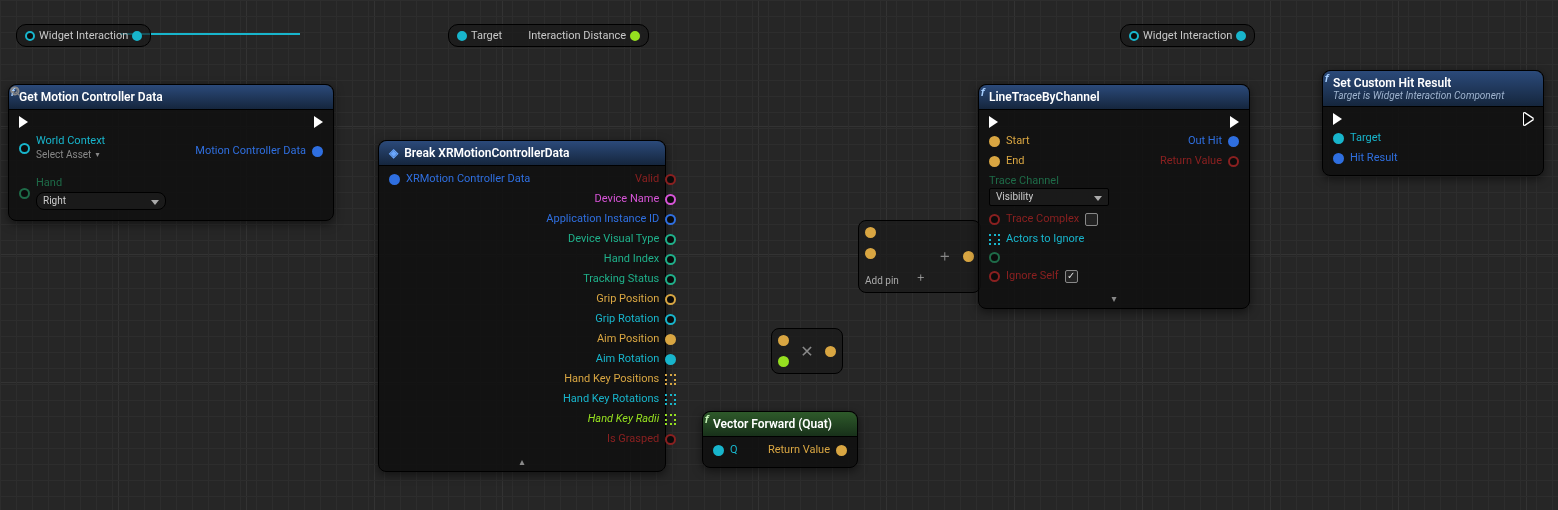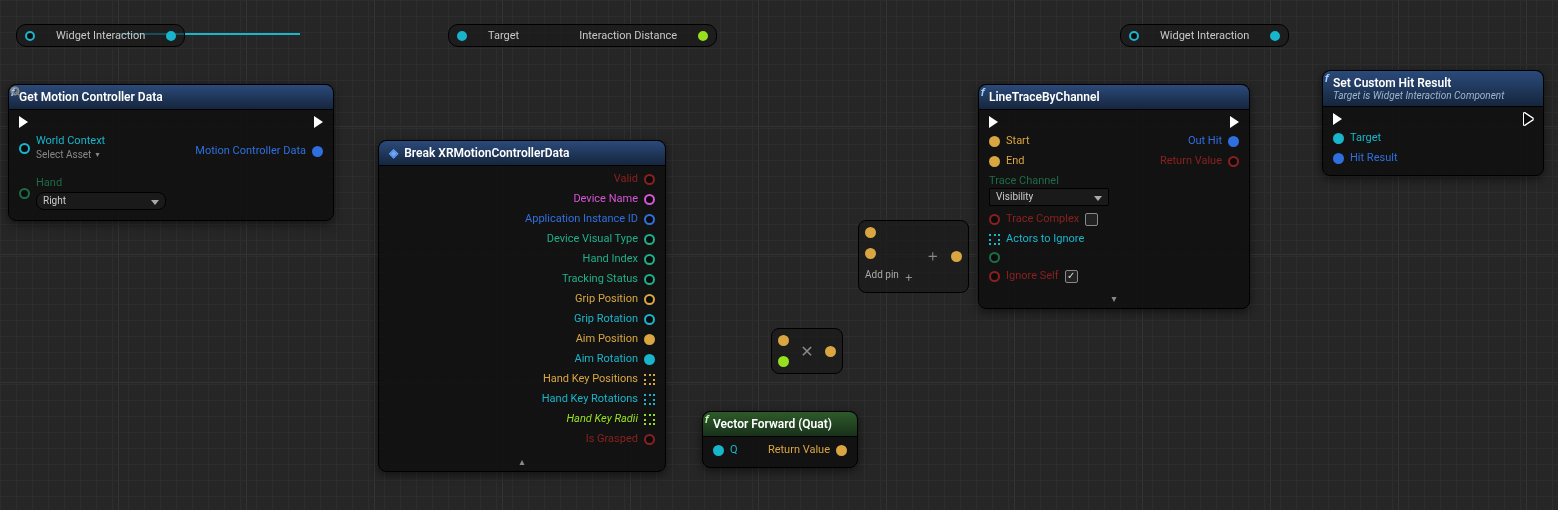--- a/index.html
+++ b/index.html
@@ -40,33 +40,33 @@
 .c-blue{color:#2f6fe0;}
 .c-magenta{color:#d854d8;}
 .c-gold{color:#d9a642;}
 .c-lime{color:#96e020;font-style:italic;}
 .c-teal{color:#1fb08a;}
 .c-darkred{color:#8a2020;}
 .c-byte{color:#1e6b48;}
 .execpin{width:0;height:0;border-top:6px solid transparent;border-bottom:6px solid transparent;border-left:9px solid #fff;flex-shrink:0;}
 .execpin.hollow{border-left-color:#0b0b0b;filter:drop-shadow(1px 0 0 #fff) drop-shadow(-1px 0 0 #fff) drop-shadow(0 1px 0 #fff) drop-shadow(0 -1px 0 #fff);}
 .arraypin{width:11px;height:11px;border:2px dotted currentColor;flex-shrink:0;}
-.reroute{position:absolute;display:flex;align-items:center;gap:21px;background:rgba(25,25,25,.65);border:1px solid #000;border-radius:10px;padding:4px 8px;font-size:11px;color:#c8c8c8;}
+.reroute{position:absolute;display:flex;align-items:center;gap:4px;background:rgba(25,25,25,.65);border:1px solid #000;border-radius:10px;padding:4px 8px;font-size:11px;color:#c8c8c8;}
 .reroute .dot{width:10px;height:10px;}
 .sel{position:relative;display:flex;align-items:center;background:#1a1a1a;border:1px solid #000;border-radius:2px;height:18px;padding:0 18px 0 6px;font-size:10px;color:#ccc;min-width:120px;}
 .sel::after{content:"";position:absolute;right:6px;top:7px;border-left:4px solid transparent;border-right:4px solid transparent;border-top:5px solid #aaa;}
 .check{width:13px;height:13px;border:1px solid #888;border-radius:2px;background:#222;display:inline-flex;align-items:center;justify-content:center;}
 .check.on::after{content:"✓";color:#ddd;font-size:10px;line-height:1;}
 .assetrow{display:flex;align-items:flex-end;gap:4px;color:#888;font-size:10px;}
 .assetrow .ic{width:12px;height:12px;}
 .expand{text-align:center;color:#888;font-size:10px;padding-bottom:4px;}
 .mathnode{position:absolute;background:rgba(25,25,25,.7);border:1px solid #000;border-radius:8px;display:flex;align-items:center;padding:6px;gap:8px;}
 .mathnode .mcol{display:flex;flex-direction:column;gap:10px;}
 .mathnode .sym{color:#888;font-size:16px;width:20px;text-align:center;}
-.addpin{display:flex;align-items:flex-start;gap:4px;color:#aaa;font-size:10px;}
+.addpin{display:flex;align-items:flex-end;gap:16px;color:#aaa;font-size:10px;}
 .addpin .plus{color:#aaa;font-size:12px;}
 .struct-icon{color:#6ba8ff;font-size:12px;}
 </style>
 </head>
 <body>
 <div id="grid"></div>
 
 <svg>
 <defs>
 <linearGradient id="goldgreen" x1="0" y1="0" x2="1" y2="0">
@@ -168,20 +168,26 @@
   </div>
  </div>
 </div>
 
 <div class="node" style="left:378px;top:140px;width:288px;">
  <div class="hdr">
   <span class="struct-icon">◈</span>
   <span>Break XRMotionControllerData</span>
  </div>
  <div class="body">
+  <div class="col in">
+   <div class="pin c-blue">
+          <span class="dot filled"></span>
+          <span>XRMotion Controller Data</span>
+        </div>
+  </div>
   <div class="col out">
    <div class="pin right c-darkred">
           <span class="dot"></span>
           <span>Valid</span>
         </div>
    <div class="pin right c-magenta">
           <span class="dot"></span>
           <span>Device Name</span>
         </div>
    <div class="pin right c-blue">

